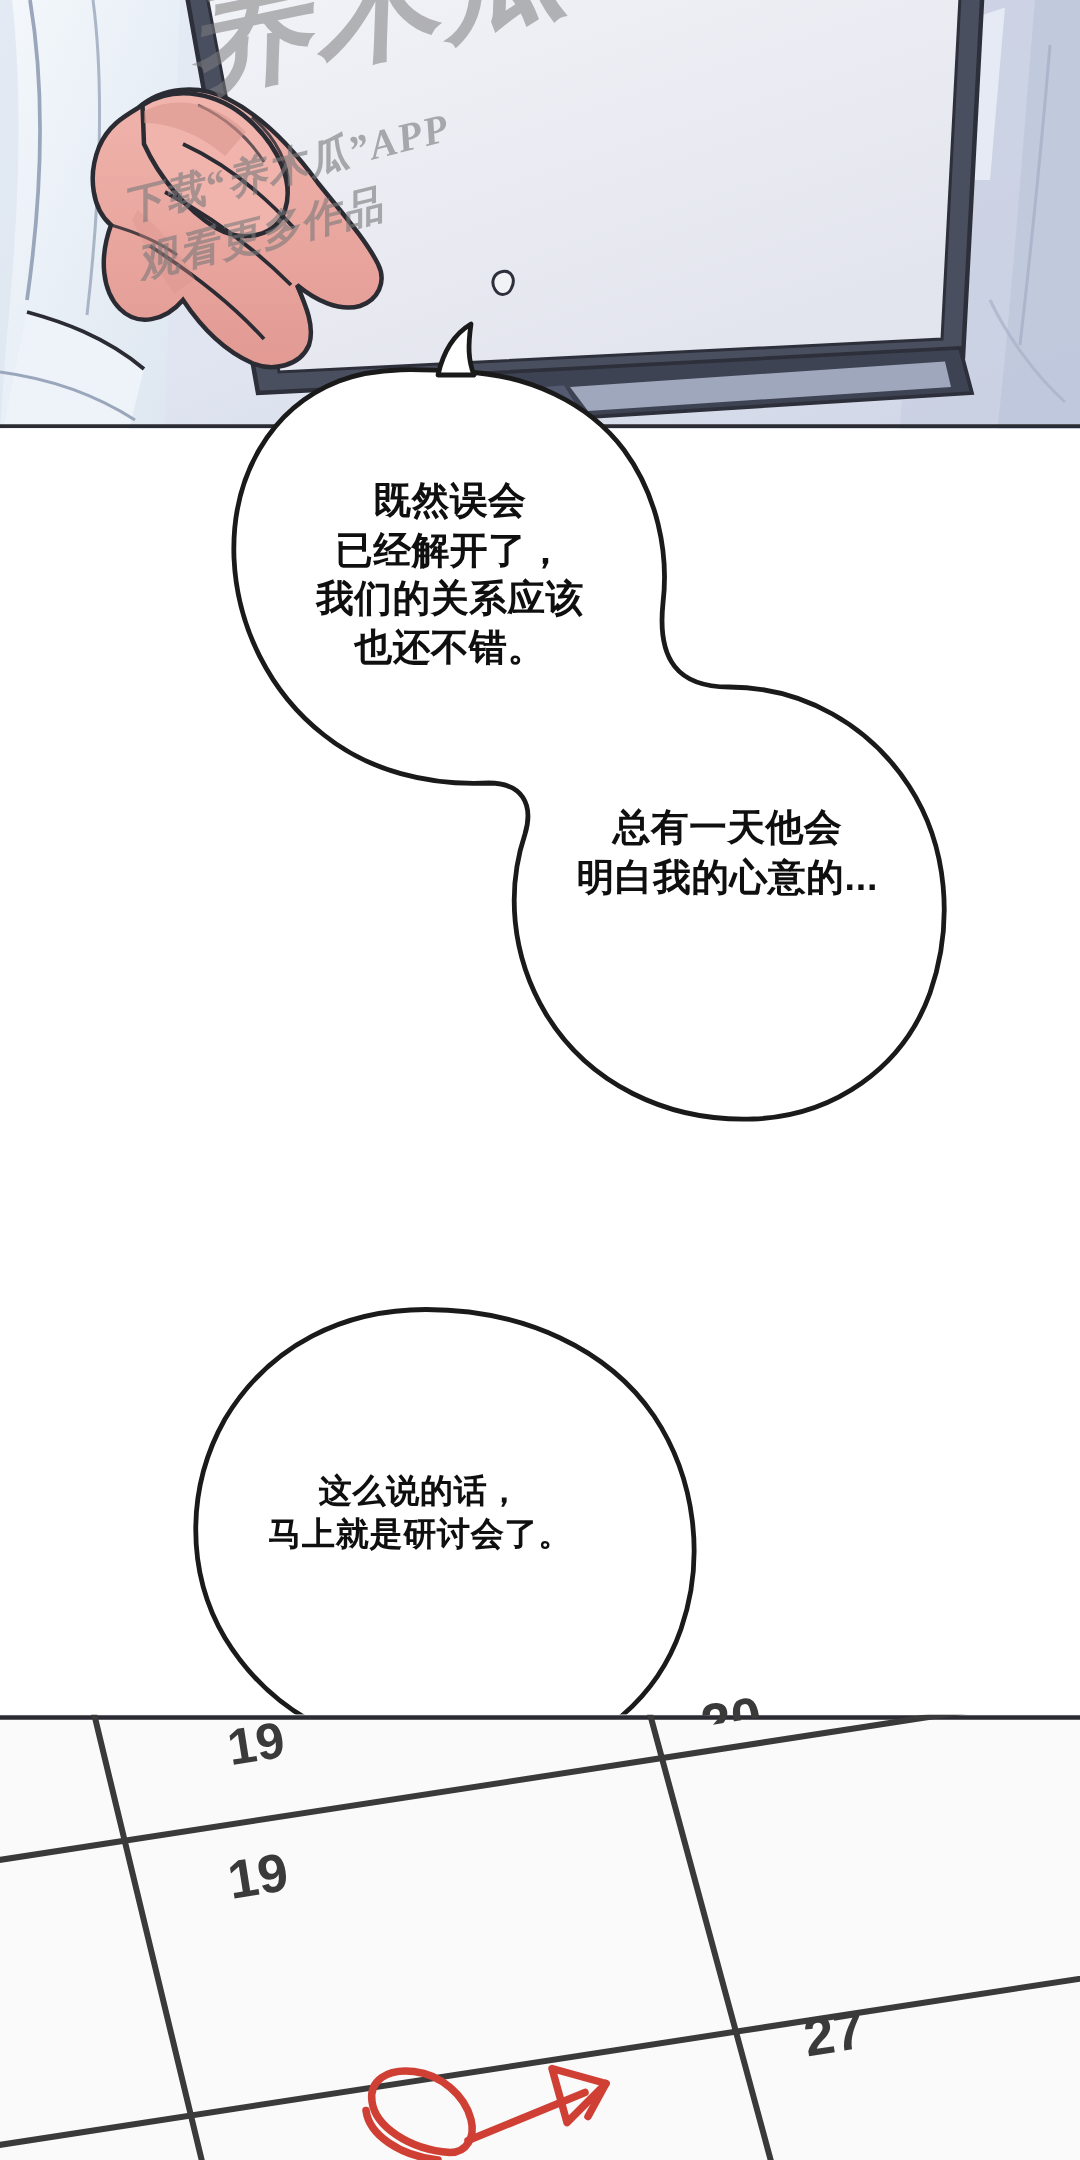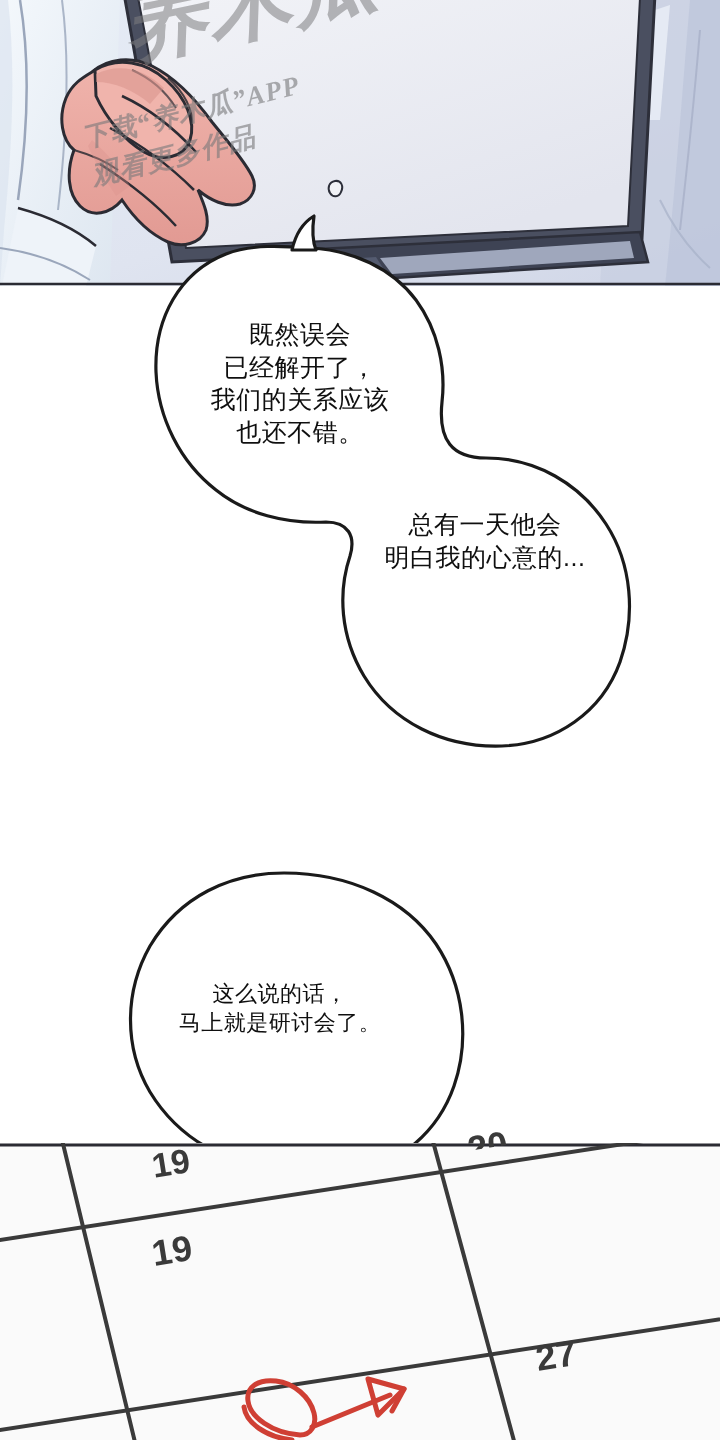--- a/index.html
+++ b/index.html
@@ -27,29 +27,29 @@
 
   
   .gutter { position:absolute; left:0; top:286px; width:720px; height:857px; background:#ffffff; }
 
   
   .bubble-layer { position:absolute; left:0; top:0; width:720px; height:1440px; pointer-events:none; }
 
   .bub-text {
     position:absolute;
     color:#0f0f0f;
-    font-weight:400;
+    font-weight:700;
     line-height:1.30;
     text-align:center;
     white-space:pre-line;
     letter-spacing:0.5px;
     font-family:"Liberation Sans","DejaVu Sans",sans-serif;
   }
   #bubble1-text { left:150px; top:318px; width:300px; font-size:25px; }
-  #bubble2-text { left:330px; top:508px; width:310px; font-size:25px; }
+  #bubble2-text { left:330px; top:536px; width:310px; font-size:25px; }
   #bubble3-text { left:110px; top:980px; width:340px; font-size:22px; }
 
   
   .watermark {
     position:absolute;
     color:rgba(120,120,122,0.60);
     font-weight:700;
     font-style:italic;
     font-family:"Liberation Serif","DejaVu Serif",serif;
     white-space:pre-line;

